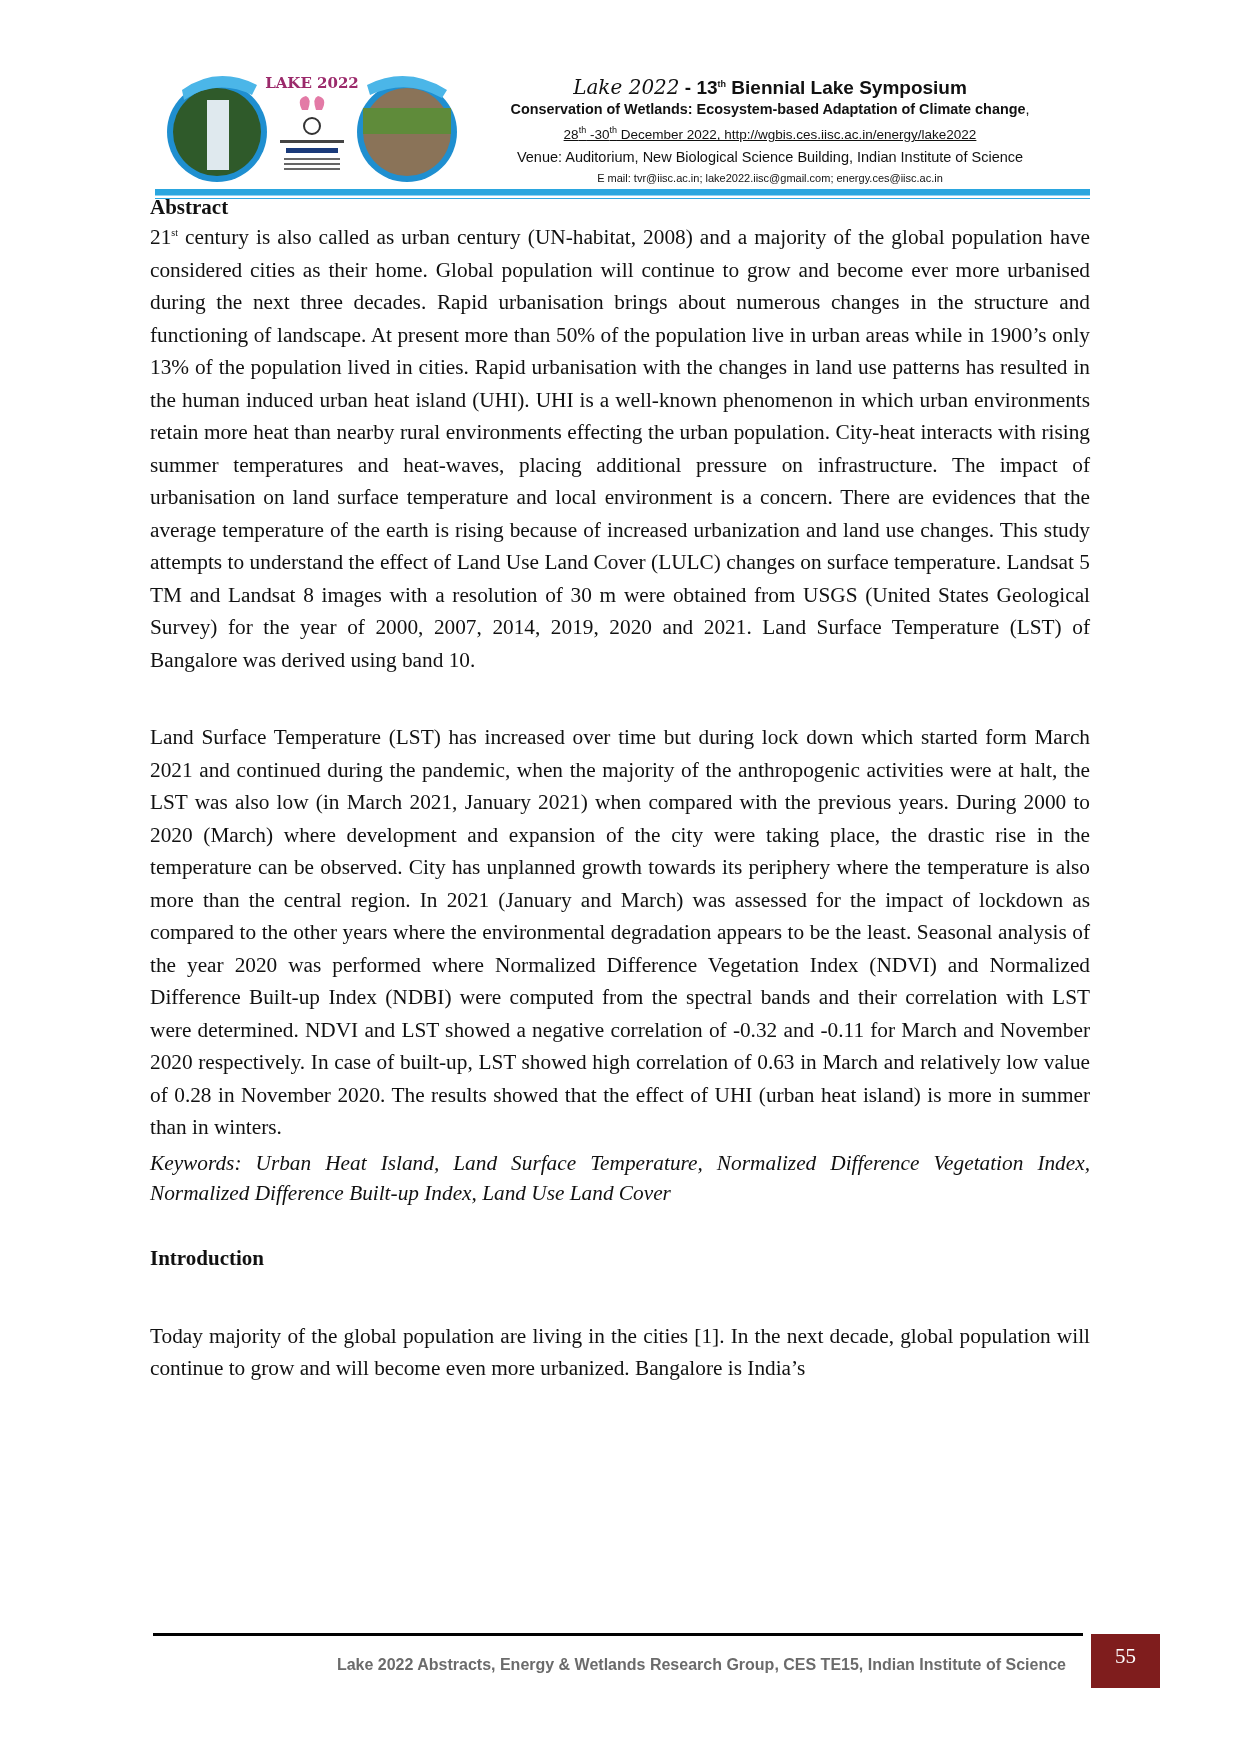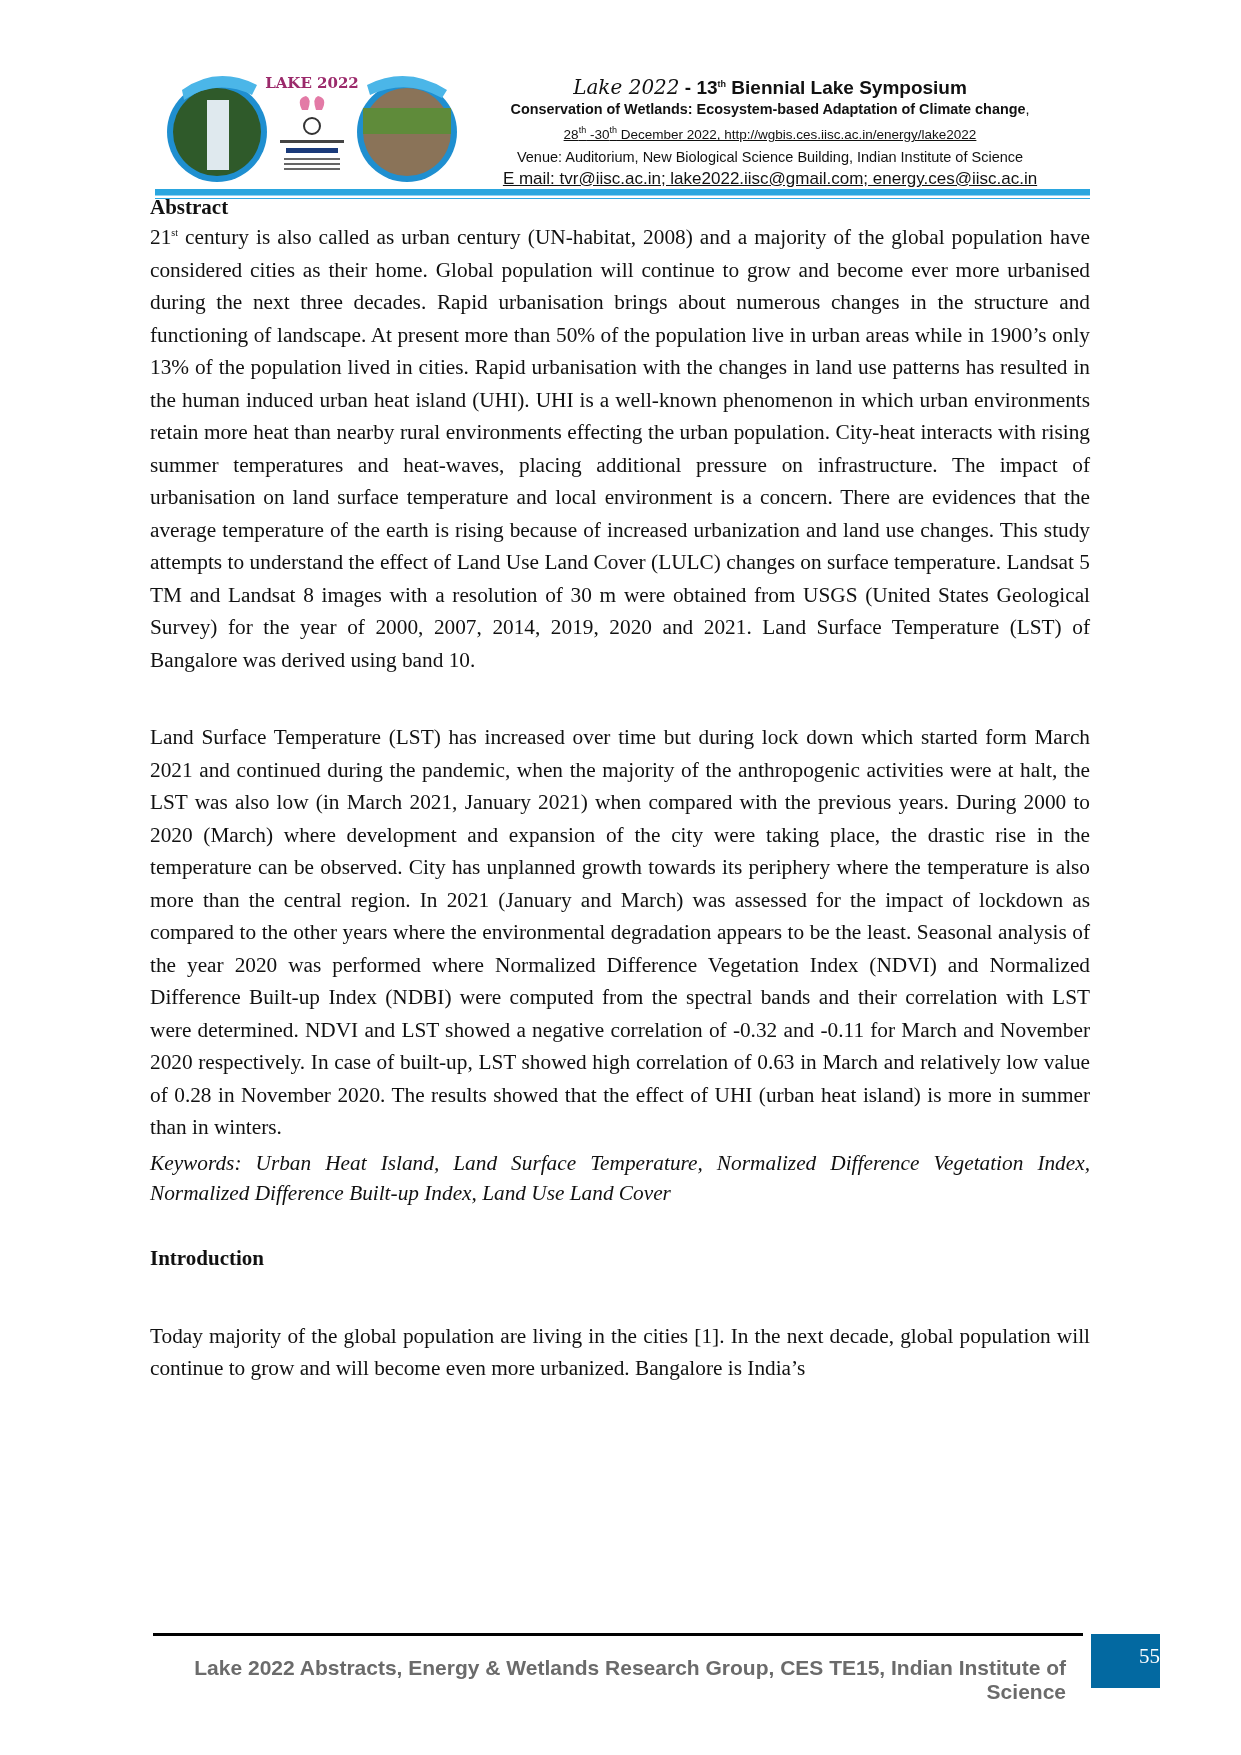--- a/index.html
+++ b/index.html
@@ -9,38 +9,38 @@
   .header { position: absolute; left: 150px; top: 62px; width: 940px; height: 135px; }
   .logo { position: absolute; left: 12px; top: 8px; width: 300px; height: 115px; }
   .header-text { position: absolute; left: 300px; top: 10px; width: 640px; text-align: center; font-family: "Liberation Sans", sans-serif; color: #111; }
   .ht-title { font-size: 19px; line-height: 24px; font-weight: bold; }
   .ht-title .lake { font-family: "DejaVu Serif", serif; font-style: italic; font-weight: normal; font-size: 20px; }
   .ht-title sup, .ht-date sup { font-size: 9px; }
   .ht-sub { font-size: 14.4px; line-height: 18px; font-weight: bold; }
   .ht-sub .comma { font-weight: normal; }
   .ht-date { font-size: 13.5px; line-height: 25px; text-decoration: underline; }
   .ht-venue { font-size: 14.5px; line-height: 21px; }
-  .ht-email { font-size: 17px; line-height: 21px; text-decoration: underline; }
+  .ht-email { font-size: 11px; line-height: 21px; }
   .header-rule { position: absolute; left: 5px; top: 127px; width: 935px; height: 6px; background: #2aa6df; border-bottom: 1px solid #8fd2f0; }
   .header-rule2 { position: absolute; left: 5px; top: 136px; width: 935px; height: 1px; background: #2aa6df; }
 
   
   .content { position: absolute; left: 150px; top: 193px; width: 940px; font-size: 21.3px; line-height: 32.5px; text-align: justify; }
   .heading { font-weight: bold; font-size: 21px; line-height: 28px; }
   .para { margin: 0; }
   .para sup { font-size: 10px; line-height: 0; }
   .gap1 { height: 45px; }
   .keywords { font-style: italic; margin-top: 4px; line-height: 30px; }
   .gap2 { height: 36px; }
   .gap3 { height: 48px; }
 
   
   .footer-rule { position: absolute; left: 153px; top: 1633px; width: 930px; height: 3px; background: #000; }
-  .footer-text { position: absolute; left: 150px; top: 1656px; width: 916px; text-align: right; font-family: "Liberation Sans", sans-serif; font-weight: bold; font-size: 21px; color: #6b6b6b; }
-  .page-box { position: absolute; left: 1091px; top: 1634px; width: 69px; height: 54px; background: #0369a1; color: #fff; font-family: "Liberation Serif", serif; font-size: 21px; text-align: right; line-height: 44px; }
+  .footer-text { position: absolute; left: 150px; top: 1656px; width: 916px; text-align: right; font-family: "Liberation Sans", sans-serif; font-weight: bold; font-size: 16px; color: #6b6b6b; }
+  .page-box { position: absolute; left: 1091px; top: 1634px; width: 69px; height: 54px; background: #7f1d1d; color: #fff; font-family: "Liberation Serif", serif; font-size: 21px; text-align: center; line-height: 44px; }
 </style>
 </head>
 <body>
 
 <div class="header">
   <svg class="logo" viewBox="0 0 300 115">
 
     <circle cx="55" cy="62" r="50" fill="#1f8fd0"></circle>
     <circle cx="55" cy="62" r="44" fill="#2f5a2a"></circle>
     <rect x="45" y="30" width="22" height="70" fill="#dfe9ee"></rect>

